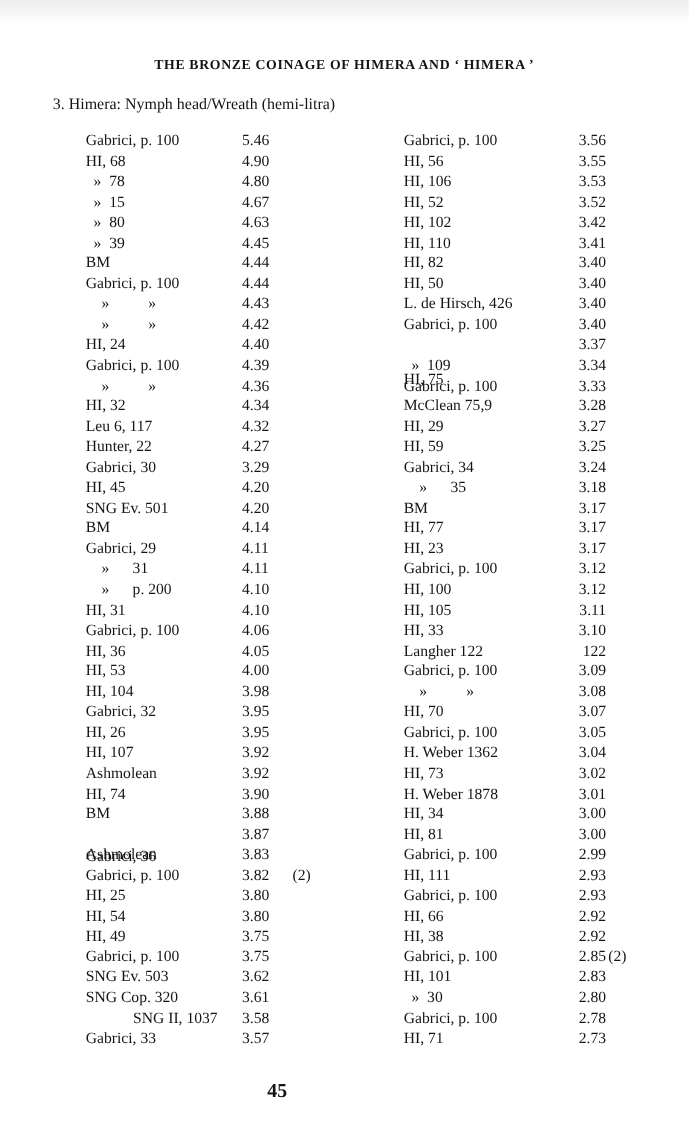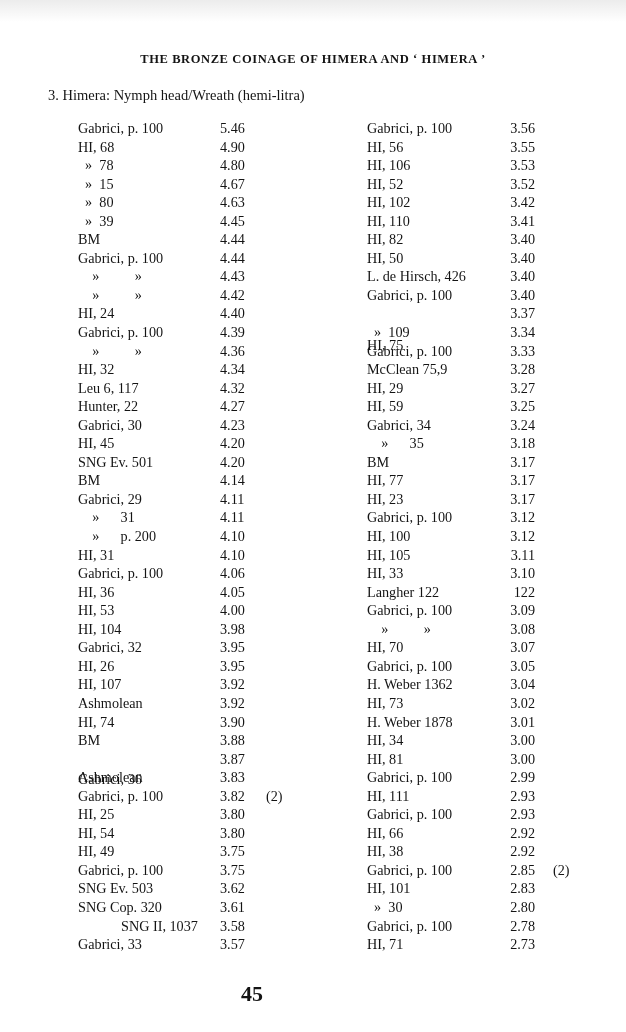--- a/index.html
+++ b/index.html
@@ -27,26 +27,26 @@
     position: absolute; top: 119px;
   }
   .col-left { left: 78px; }
   .col-right { left: 367px; }
   .row {
     height: 18.55px; line-height: 18.55px; font-size: 14.2px;
     white-space: nowrap; position: relative;
   }
   .row .src { position: absolute; left: 0; }
   .col-left .row .wt { position: absolute; left: 142px; }
-  .col-right .row .wt { position: absolute; left: 130px; width: 38px; text-align: right; }
+  .col-right .row .wt { position: absolute; left: 146px; width: 38px; text-align: right; }
   .col-left .row .note { position: absolute; left: 188px; }
   .col-right .row .note { position: absolute; left: 186px; }
   .page-number {
     position: absolute; top: 981px; left: 0; width: 504px;
-    text-align: center; font-size: 22px; font-weight: bold;
+    text-align: center; font-size: 18px; font-weight: bold;
   }
 </style>
 </head>
 <body>
 
 <div class="page-texture"></div>
 
 <div class="running-head">THE BRONZE COINAGE OF HIMERA AND ‘ HIMERA ’</div>
 <div class="section-heading">3. Himera: Nymph head/Wreath (hemi-litra)</div>
 
@@ -110,21 +110,21 @@
     <div class="row">
       <span class="src" style="white-space: pre;">Leu 6, 117</span>
       <span class="wt">4.32</span>
     </div>
     <div class="row">
       <span class="src" style="white-space: pre;">Hunter, 22</span>
       <span class="wt">4.27</span>
     </div>
     <div class="row">
       <span class="src" style="white-space: pre;">Gabrici, 30</span>
-      <span class="wt">4.23</span>
+      <span class="wt">3.29</span>
     </div>
     <div class="row">
       <span class="src" style="white-space: pre;">HI, 45</span>
       <span class="wt">4.20</span>
     </div>
     <div class="row">
       <span class="src" style="white-space: pre;">SNG Ev. 501</span>
       <span class="wt">4.20</span>
     </div>
     <div class="row">

